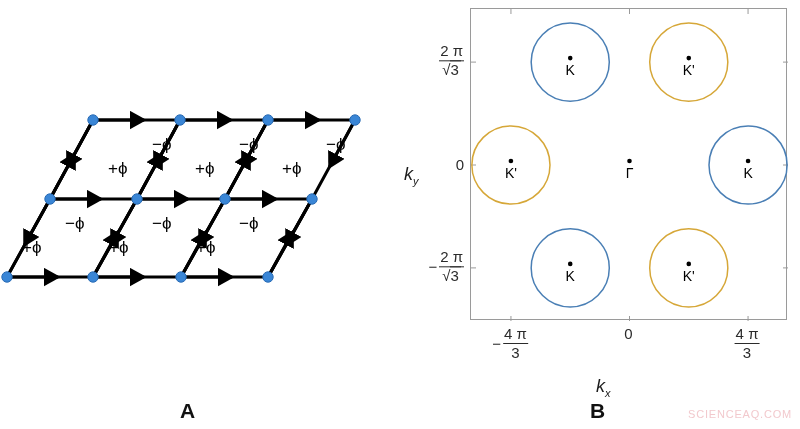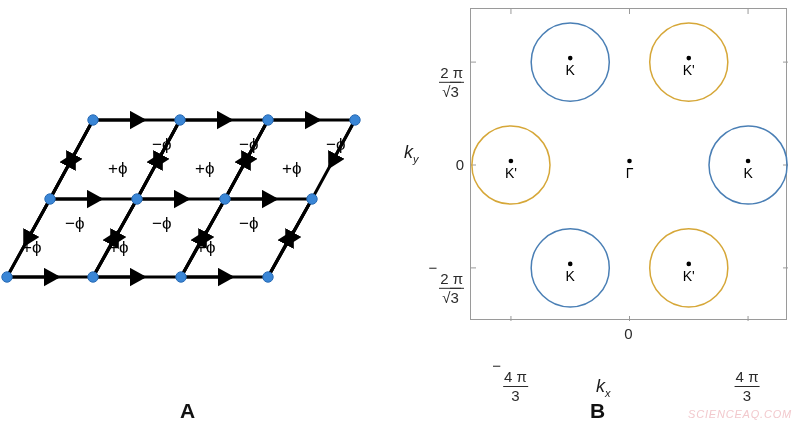--- a/index.html
+++ b/index.html
@@ -61,21 +61,21 @@
   }
   .axis-name sub{font-size:11px;font-style:italic;}
 
   
   .frac{
     display:inline-block;
     vertical-align:middle;
     text-align:center;
     line-height:1.08;
   }
-  .frac .num{display:block;border-bottom:1.3px solid #2b2b2b;padding:0 1px 1px 1px;margin-top:43px;}
+  .frac .num{display:block;border-bottom:1.3px solid #2b2b2b;padding:0 1px 1px 1px;}
   .frac .den{display:block;padding:1px 1px 0 1px;}
   .neg{display:inline-block;vertical-align:middle;margin-right:2px;}
 
   .sqrt-wrap{display:inline-block;}
   .sqrt-wrap .radicand{
     border-top:1.2px solid #2b2b2b;
     padding:0 2px 0 1px;
     margin-left:-1px;
   }
 
@@ -97,21 +97,20 @@
     color:#111;
     line-height:1;
   }
 
   #watermark{
     position:absolute;right:8px;bottom:9px;
     font-size:11px;
     color:#f2c9cd;
     letter-spacing:.8px;
     user-select:none;
-    font-style:italic;
   }
 </style>
 </head>
 <body>
 
 <div id="figure">
 
   <div id="panel-a">
 
     <svg id="lattice-svg" viewBox="0 0 400 200">
@@ -261,21 +260,21 @@
 
     <div id="tick-layer">
         <div class="tick-x" style="left: 109.942px; top: 326px;"><span class="neg">−</span><span class="frac"><span class="num">4 π</span><span class="den">3</span></span></div>
         <div class="tick-x" style="left: 228.5px; top: 326px;">0</div>
         <div class="tick-x" style="left: 347.058px; top: 326px;"><span class="frac"><span class="num">4 π</span><span class="den">3</span></span></div>
         <div class="tick-y" style="left: 14px; width: 50px; top: 61.1081px;"><span class="frac"><span class="num">2 π</span><span class="den"><span class="sqrt-wrap">√<span class="radicand">3</span></span></span></span></div>
         <div class="tick-y" style="left: 14px; width: 50px; top: 164px;">0</div>
         <div class="tick-y" style="left: 14px; width: 50px; top: 266.892px;"><span class="neg">−</span><span class="frac"><span class="num">2 π</span><span class="den"><span class="sqrt-wrap">√<span class="radicand">3</span></span></span></span></div>
       </div>
 
-    <div class="axis-name" style="left:4px;top:142px;"><span>k</span><sub>y</sub></div>
+    <div class="axis-name" style="left:4px;top:164px;"><span>k</span><sub>y</sub></div>
 
     <div class="axis-name" style="left:196px;top:376px;"><span>k</span><sub>x</sub></div>
 
     <div class="panel-letter" style="left:190px;top:400px;">B</div>
   </div>
 
   <div id="watermark">SCIENCEAQ.COM</div>
 </div>
 
 </body></html>

